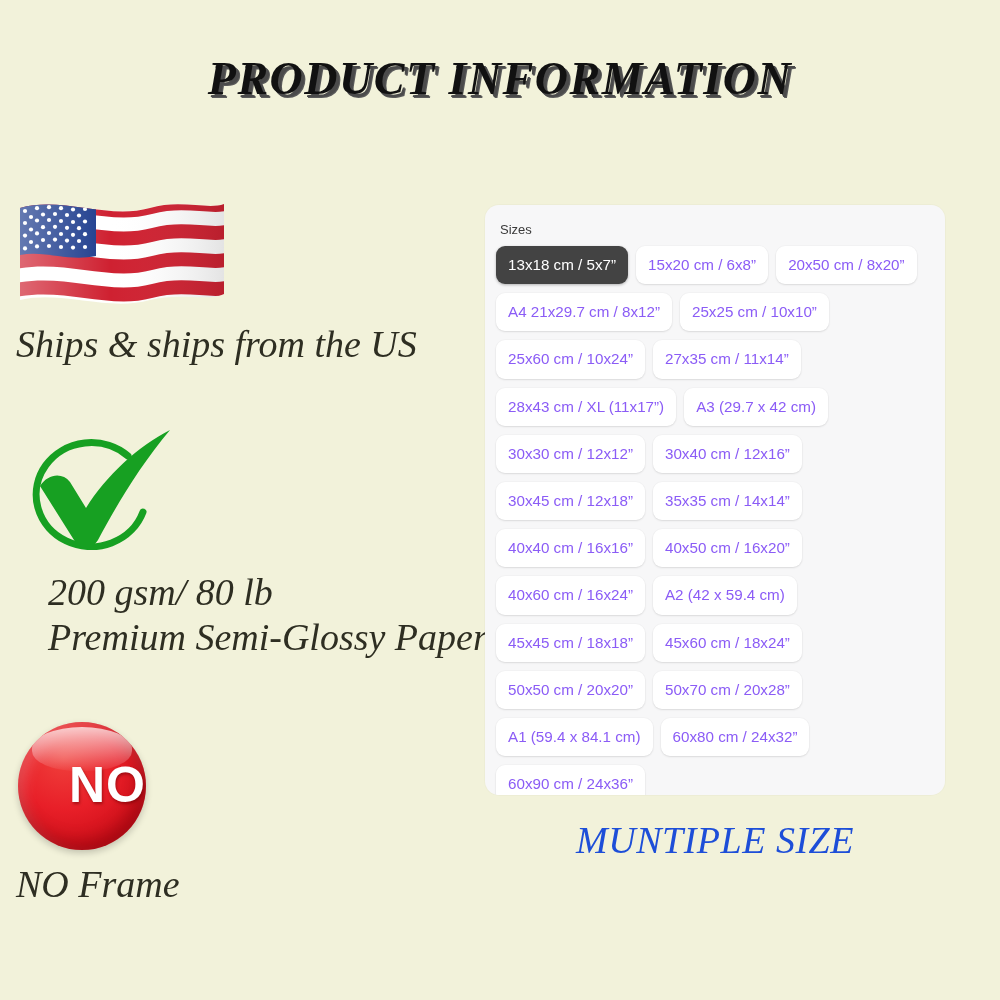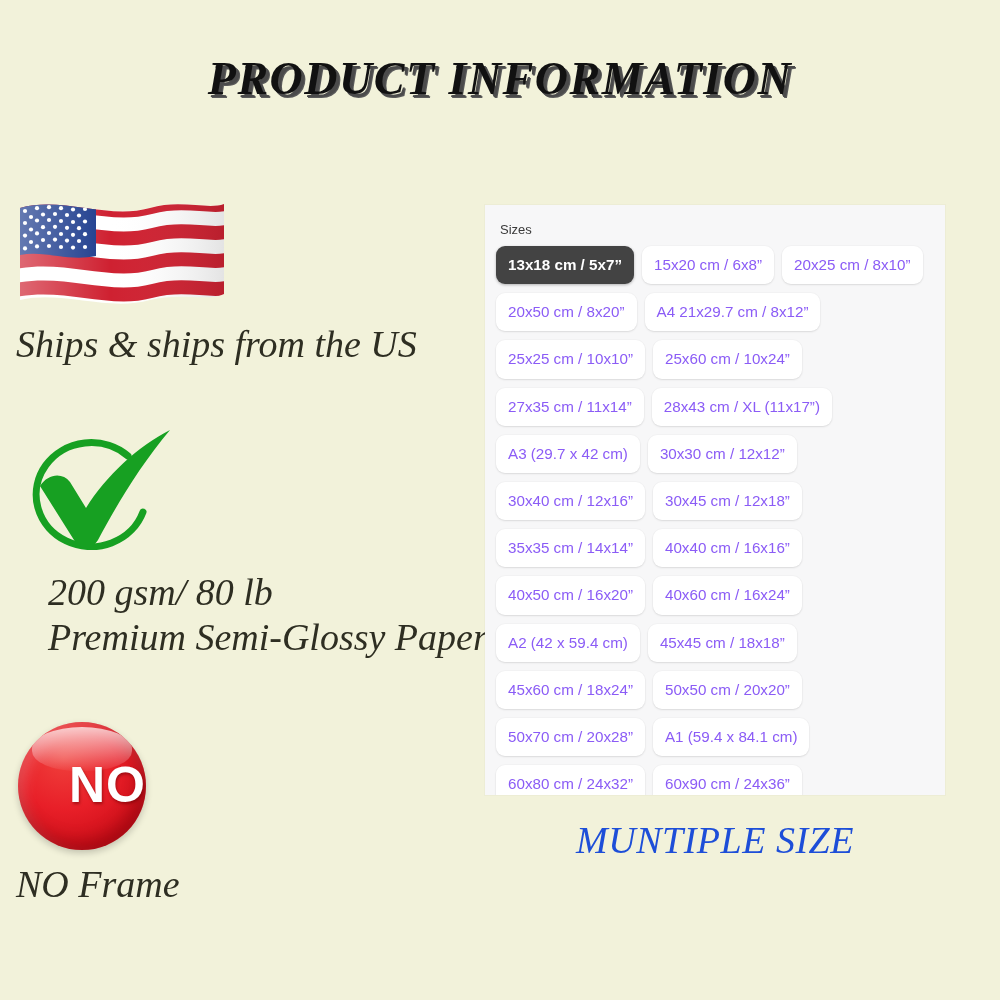--- a/index.html
+++ b/index.html
@@ -143,20 +143,21 @@
   .sizes-panel {
     position: absolute;
     left: 485px;
     top: 205px;
     width: 460px;
     height: 590px;
     background: #f7f7f8;
     box-shadow: 0 0 0 1px rgba(0,0,0,0.02);
     font-family: "Liberation Sans", sans-serif;
     overflow: hidden;
+    border-radius: 14px;
   }
   .sizes-label {
     position: absolute;
     left: 15px;
     top: 17px;
     font-size: 13px;
     color: #3a3a3a;
   }
   .chips {
     position: absolute;
@@ -175,21 +176,21 @@
     font-size: 15.2px;
     color: #8b5cf6;
     line-height: 1;
     white-space: nowrap;
     box-shadow: 0 1px 2px rgba(0,0,0,0.10), 0 0 0 1px rgba(0,0,0,0.015);
     box-sizing: border-box;
   }
   .chip.selected {
     background: #434343;
     color: #ffffff;
-    font-weight: bold;
+    font-weight: normal;
     box-shadow: 0 1px 3px rgba(0,0,0,0.28);
   }
 
   
   .bottom-caption {
     position: absolute;
     left: 485px;
     top: 818px;
     width: 460px;
     text-align: center;
@@ -313,21 +314,20 @@
     </div>
   </div>
 
 </div>
 
 <div class="sizes-panel">
   <div class="sizes-label">Sizes</div>
   <div class="chips" id="chips">
       <div class="chip selected">13x18 cm / 5x7”</div>
       <div class="chip">15x20 cm / 6x8”</div>
-      <div class="chip">20x25 cm / 8x10”</div>
       <div class="chip">20x50 cm / 8x20”</div>
       <div class="chip">A4 21x29.7 cm / 8x12”</div>
       <div class="chip">25x25 cm / 10x10”</div>
       <div class="chip">25x60 cm / 10x24”</div>
       <div class="chip">27x35 cm / 11x14”</div>
       <div class="chip">28x43 cm / XL (11x17”)</div>
       <div class="chip">A3 (29.7 x 42 cm)</div>
       <div class="chip">30x30 cm / 12x12”</div>
       <div class="chip">30x40 cm / 12x16”</div>
       <div class="chip">30x45 cm / 12x18”</div>

